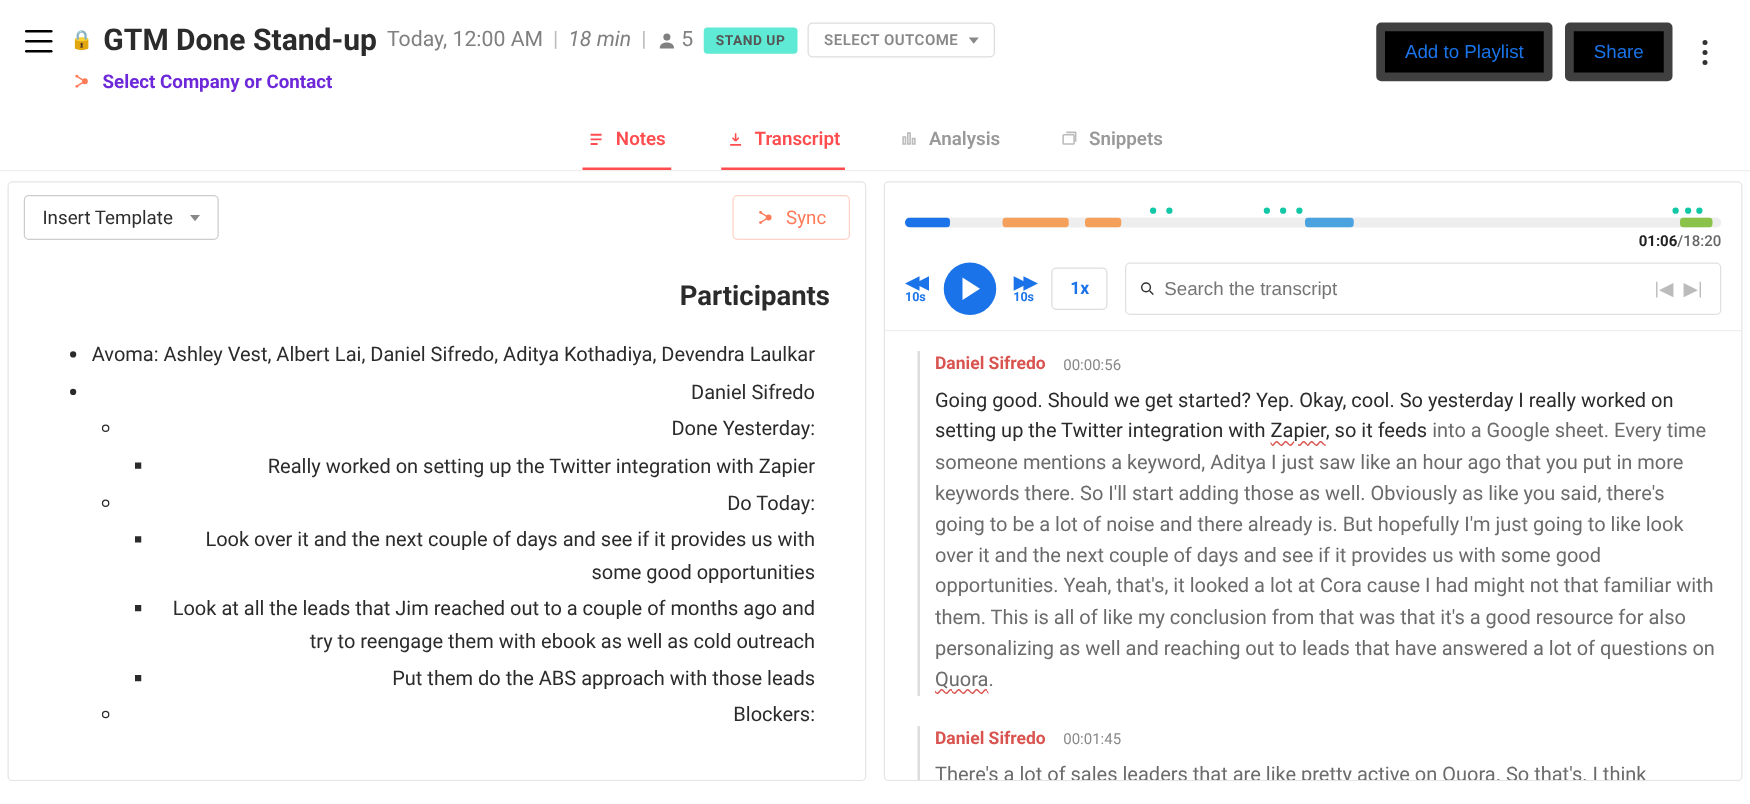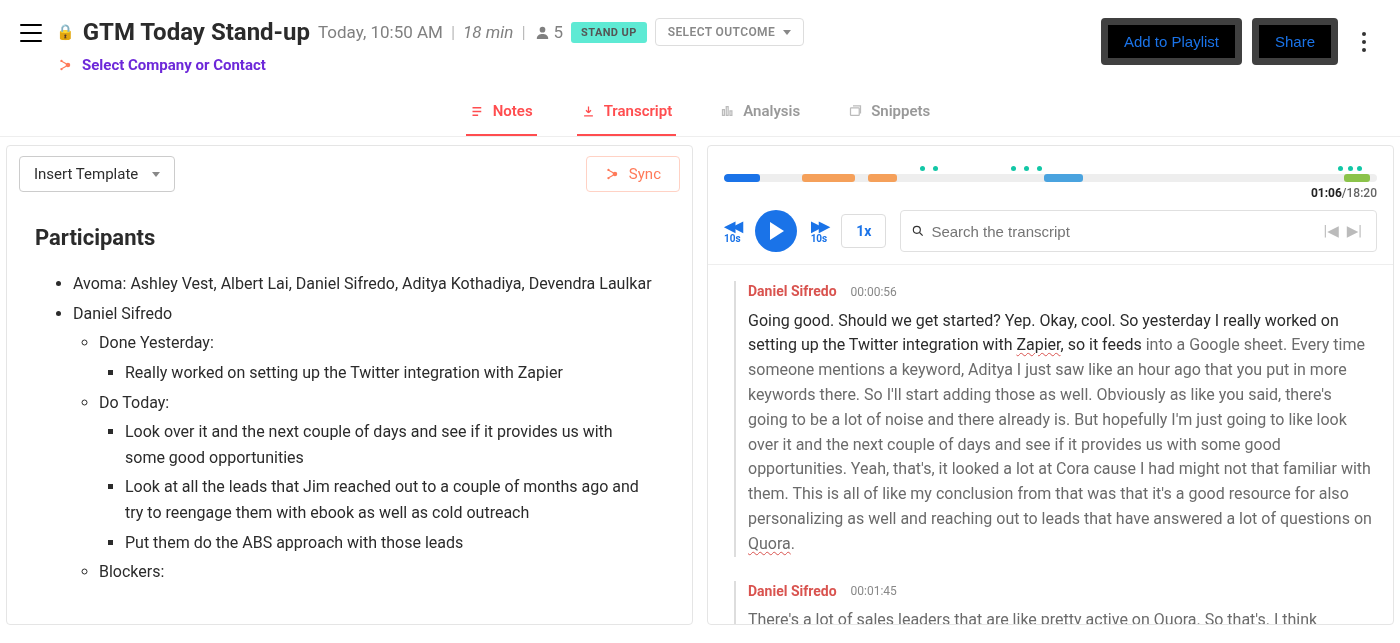--- a/index.html
+++ b/index.html
@@ -26,21 +26,21 @@
 .kebab-wrap { display:flex; align-items:center; height:36px; cursor:pointer;}
 .company-row { display: flex; align-items: center; gap: 10px; margin-top: 10px; margin-left: 2px; }
 .hubspot-icon { color: #ff7a59; font-size: 13px; }
 .company-text { font-size: 15px; font-weight: 700; color: #6d28d9; }
 .tabs { display: flex; justify-content: center; gap: 40px; border-bottom: 1px solid #eee; margin-top: 6px; }
 .tab { display: inline-flex; align-items: center; gap: 8px; padding: 12px 4px 14px; font-size: 15px; font-weight: 600; color: #999; cursor: pointer; border-bottom: 2.5px solid transparent; }
 .tab.active { color: #ff4d4f; border-bottom-color: #ff4d4f; }
 .tab-icon { width: 15px; height: 15px; }
 .content { display: flex; gap: 14px; padding: 8px 6px 0 6px; height: calc(100vh - 155px); }
 .panel { border: 1px solid #e5e5e5; border-radius: 4px; flex: 1; display: flex; flex-direction: column; overflow: hidden; background:#fff;}
-.panel-left { max-width: 49.5%;}
+.panel-left { max-width: 49.5%; text-align: right;}
 .panel-right { max-width: 50.5%;}
 .left-toolbar { display: flex; justify-content: space-between; padding: 10px 12px; }
 .insert-template { border: 1px solid #ccc; border-radius: 4px; padding: 8px 14px; font-size: 15px; display: inline-flex; align-items: center; gap: 14px; cursor: pointer; background:#fff;}
 .sync-btn { border: 1px solid #ffd2c5; border-radius: 4px; padding: 8px 18px; font-size: 15px; color: #ff7a59; display: inline-flex; align-items: center; gap: 10px; cursor: pointer; background:#fff;}
 .notes-body { padding: 8px 28px 20px 28px; overflow-y: auto; font-size: 16px; line-height: 1.6; color:#2b2b2b;}
 .notes-body h2 { font-size: 22px; font-weight: 700; margin: 10px 0 16px; }
 .notes-body ul { list-style: disc; padding-left: 26px; }
 .notes-body ul ul { list-style: circle; }
 .notes-body ul ul ul { list-style: square; }
 .notes-body li { margin: 4px 12px; }
@@ -76,22 +76,22 @@
 
 <div class="header">
   <div class="hamburger">
       <span></span>
       <span></span>
       <span></span>
     </div>
   <div class="header-main">
     <div class="title-row">
       <span class="lock-icon">🔒</span>
-      <span class="title">GTM Today Stand-up</span>
-      <span class="subtitle">Today, 10:50 AM</span>
+      <span class="title">GTM Done Stand-up</span>
+      <span class="subtitle">Today, 12:00 AM</span>
       <span class="sep">|</span>
       <span class="subtitle" style="font-style:italic;">18 min</span>
       <span class="sep">|</span>
       <span class="participants-count">
         <svg viewBox="0 0 24 24" width="17" height="17" fill="#808080">
             <circle cx="12" cy="8" r="4"></circle>
             <path d="M4 20c0-4 4-6 8-6s8 2 8 6v1H4z"></path>
           </svg>
         <span>5</span>
       </span>

